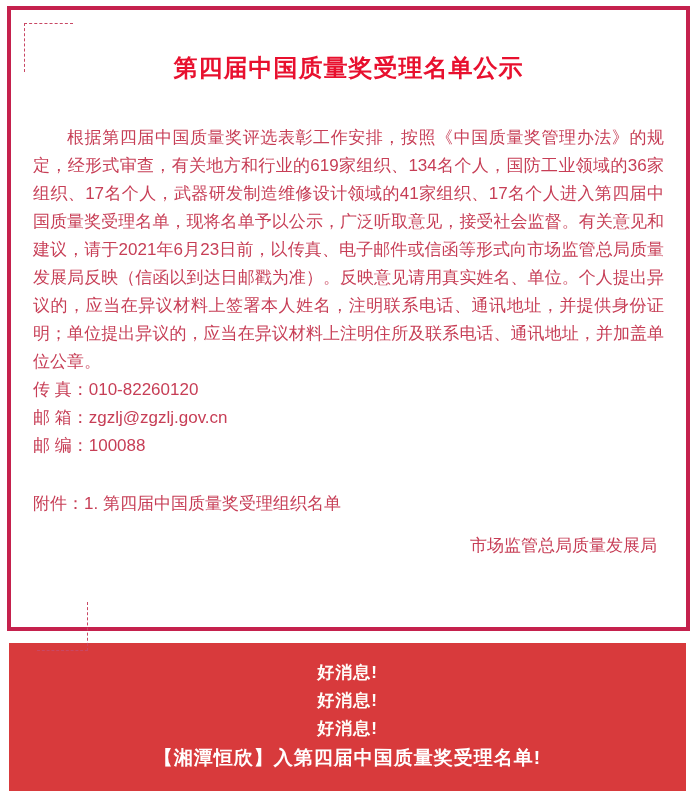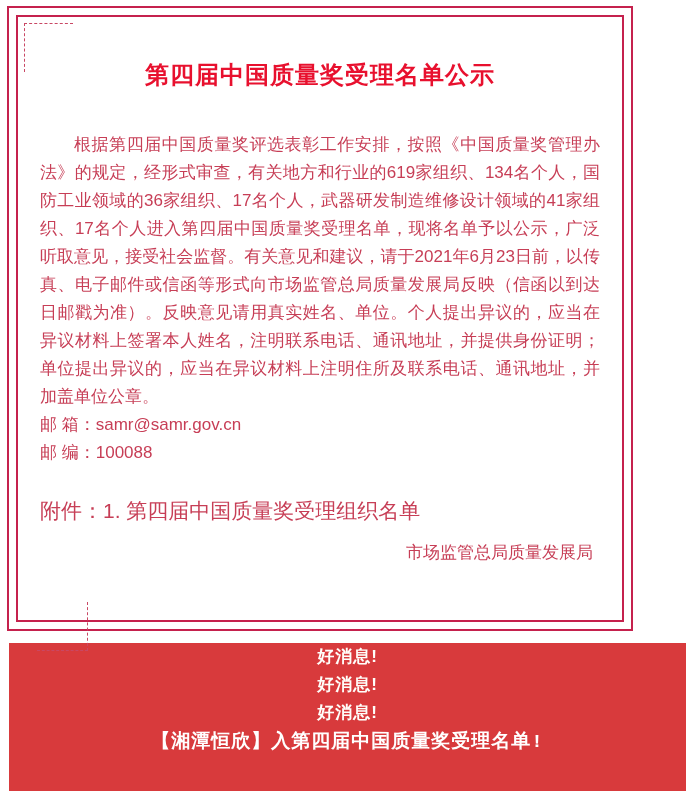--- a/index.html
+++ b/index.html
@@ -12,23 +12,23 @@
   }
   .canvas {
     position: absolute; left: 0; top: 0;
     width: 697px; height: 798px;
     background: #ffffff;
   }
 
   
   .frame-outer {
     position: absolute; left: 7px; top: 6px;
-    width: 626px; height: 625px;
+    width: 683px; height: 625px;
     border: 2px solid #c5214d;
-    padding: 7px;
+    padding: 0;
     background: #ffffff;
   }
   .frame-inner {
     width: 100%; height: 100%;
     border: 2px solid #c5214d;
     padding: 20px 22px 0 22px;
     overflow: hidden;
   }
 
   
@@ -67,76 +67,76 @@
   }
   .contact-block { margin-top: 0; }
   .contact-line {
     font-size: 17px;
     line-height: 28px;
     color: #c73e56;
   }
   .attachments {
     margin-top: 30px;
     display: flex;
-    font-size: 21px;
+    font-size: 17px;
     line-height: 28px;
     color: #c73e56;
   }
   .attachment-list { display: flex; flex-direction: row; }
   .sign-block {
     margin-top: 14px;
     text-align: right;
     font-size: 17px;
     line-height: 28px;
     color: #c73e56;
     padding-right: 7px;
   }
 
   
   .banner {
     position: absolute; left: 9px; top: 643px;
     width: 677px; height: 148px;
     background: #d83a3c;
     z-index: 2;
     text-align: center;
-    padding-top: 0;
+    padding-top: 16px;
   }
   .banner-line {
     color: #fffefa;
     font-size: 17px;
     font-weight: bold;
     line-height: 28px;
     letter-spacing: 1px;
   }
   .banner-highlight {
     color: #ffffff;
     font-size: 19px;
     font-weight: bold;
     line-height: 30px;
     letter-spacing: 1px;
-    font-family: Liberation Mono, monospace;
   }
 </style>
 </head>
 <body>
 
 <div class="canvas">
 
   <div class="dash-tl"></div>
   <div class="dash-bl"></div>
 
   <div class="frame-outer">
     <div class="frame-inner">
 
       <div class="notice-title">第四届中国质量奖受理名单公示</div>
 
       <div class="notice-paragraph">根据第四届中国质量奖评选表彰工作安排，按照《中国质量奖管理办法》的规定，经形式审查，有关地方和行业的619家组织、134名个人，国防工业领域的36家组织、17名个人，武器研发制造维修设计领域的41家组织、17名个人进入第四届中国质量奖受理名单，现将名单予以公示，广泛听取意见，接受社会监督。有关意见和建议，请于2021年6月23日前，以传真、电子邮件或信函等形式向市场监管总局质量发展局反映（信函以到达日邮戳为准）。反映意见请用真实姓名、单位。个人提出异议的，应当在异议材料上签署本人姓名，注明联系电话、通讯地址，并提供身份证明；单位提出异议的，应当在异议材料上注明住所及联系电话、通讯地址，并加盖单位公章。</div>
 
       <div class="contact-block">
-        <div class="contact-line">邮 箱：samr@samr.gov.cn</div>
+        <div class="contact-line">传 真：010-82260120</div>
+        <div class="contact-line">邮 箱：zgzlj@zgzlj.gov.cn</div>
         <div class="contact-line">邮 编：100088</div>
       </div>
 
       <div class="attachments">
         <span>附件：</span>
         <span class="attachment-list">
           <span>1. 第四届中国质量奖受理组织名单</span>
         </span>
       </div>
 

